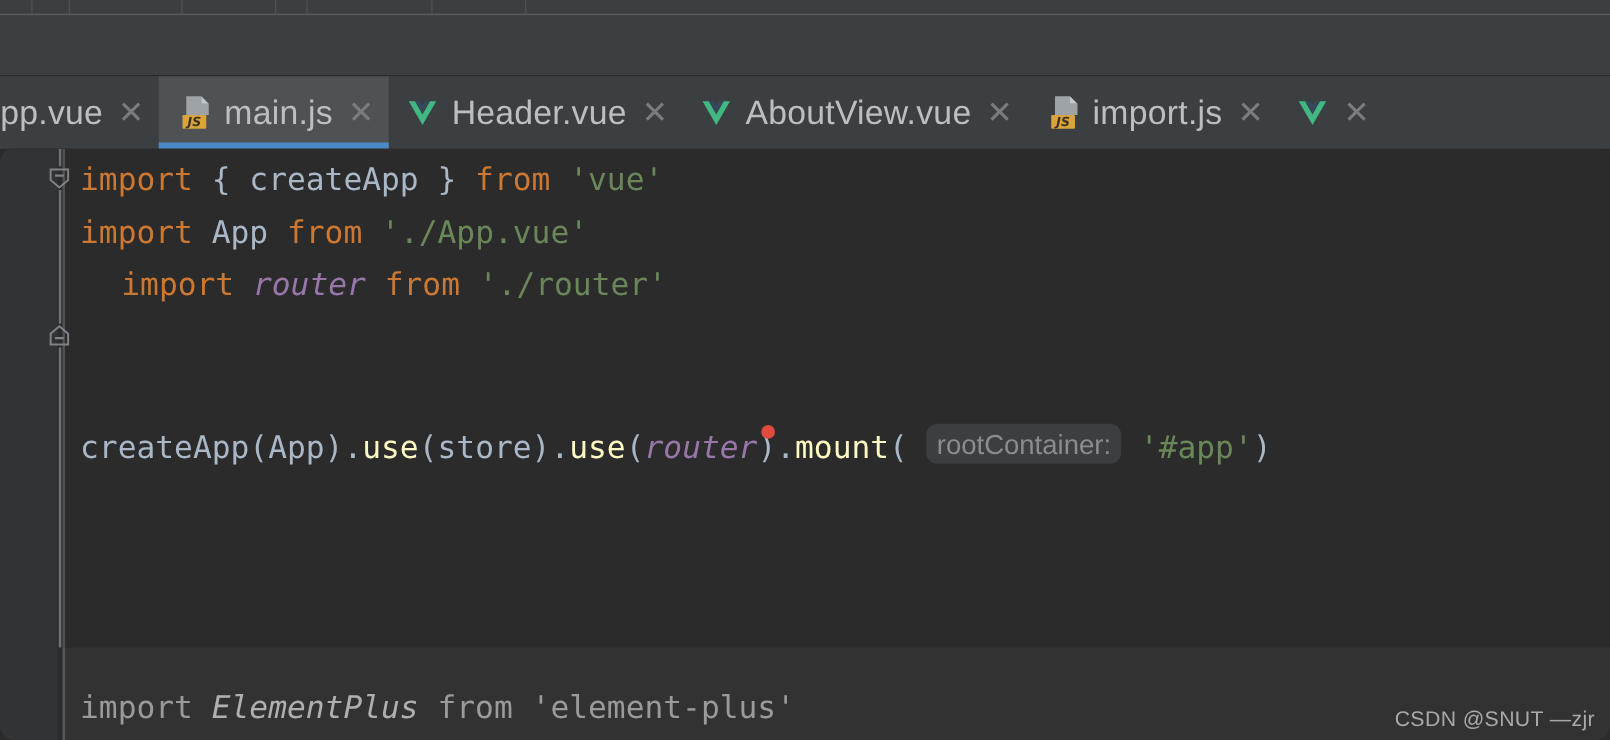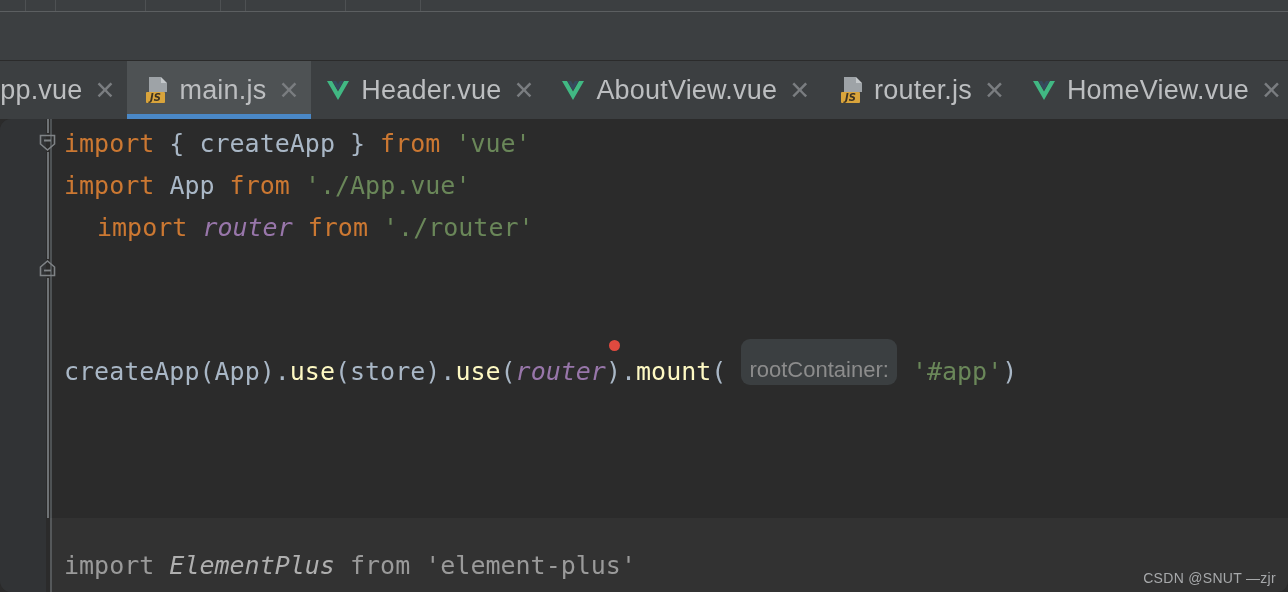--- a/index.html
+++ b/index.html
@@ -179,21 +179,21 @@
   .t-str     { color: #6A8759; }
   .t-ident   { color: #9876AA; font-style: italic; }
   .t-fn      { color: #fef9c3; }
   .t-punc    { color: #A9B7C6; }
 
   .param-hint {
     display: inline-block;
     background: #3B3F41;
     color: #8C8C8C;
     border-radius: 9px;
-    padding: 18px 8px 3px 8px;
+    padding: 4px 8px 3px 8px;
     font-size: 22px;
     font-family: "Liberation Sans", sans-serif;
     vertical-align: 3px;
     line-height: 25px;
   }
 
   .caret-dot {
     position: absolute;
     width: 11px;
     height: 11px;
@@ -219,21 +219,21 @@
     white-space: pre;
     color: #9A9A9A;
   }
   .dim-ident { font-style: italic; color: #AFAFAF; }
 
   
   .watermark {
     position: absolute;
     right: 12px;
     bottom: 6px;
-    font-size: 14px;
+    font-size: 17px;
     color: #A7A9AB;
     font-family: "Liberation Sans", sans-serif;
     letter-spacing: 0.3px;
   }
 </style>
 </head>
 <body>
 
 <div id="app-root">
 
@@ -279,29 +279,28 @@
         <span class="tab-label">AboutView.vue</span>
         <span class="tab-close">✕</span>
       </div>
       <div class="tab">
         <span class="icon-js"><svg viewBox="0 0 28 30" width="28" height="30">
             <path d="M8 2 L20 2 L20 8 L26 8 L26 17 L8 17 Z" fill="#9EA3A7"></path>
             <path d="M20 2 L26 8 L20 8 Z" fill="#C4C8CB"></path>
             <rect x="5" y="17" width="19" height="11" rx="1" fill="#D9A43B"></rect>
             <text x="14.5" y="26" font-family="DejaVu Sans, sans-serif" font-size="10" font-weight="bold" fill="#3C3223" text-anchor="middle">JS</text>
           </svg></span>
-        <span class="tab-label">router.js</span>
+        <span class="tab-label">import.js</span>
         <span class="tab-close">✕</span>
       </div>
       <div class="tab">
         <svg viewBox="0 0 26 26" class="icon-vue">
           <path d="M2 4 L7 4 L13 14.5 L19 4 L24 4 L13 23 Z" fill="#41B883"></path>
           <path d="M7.6 4 L11 4 L13 7.6 L15 4 L18.4 4 L13 13.4 Z" fill="#35495E"></path>
         </svg>
-        <span class="tab-label">HomeView.vue</span>
         <span class="tab-close">✕</span>
       </div>
     </div>
 
   <div class="editor">
 
     <div class="gutter"></div>
     <div class="gutter-sep"></div>
     <div class="gutter-sep-dim"></div>
 

